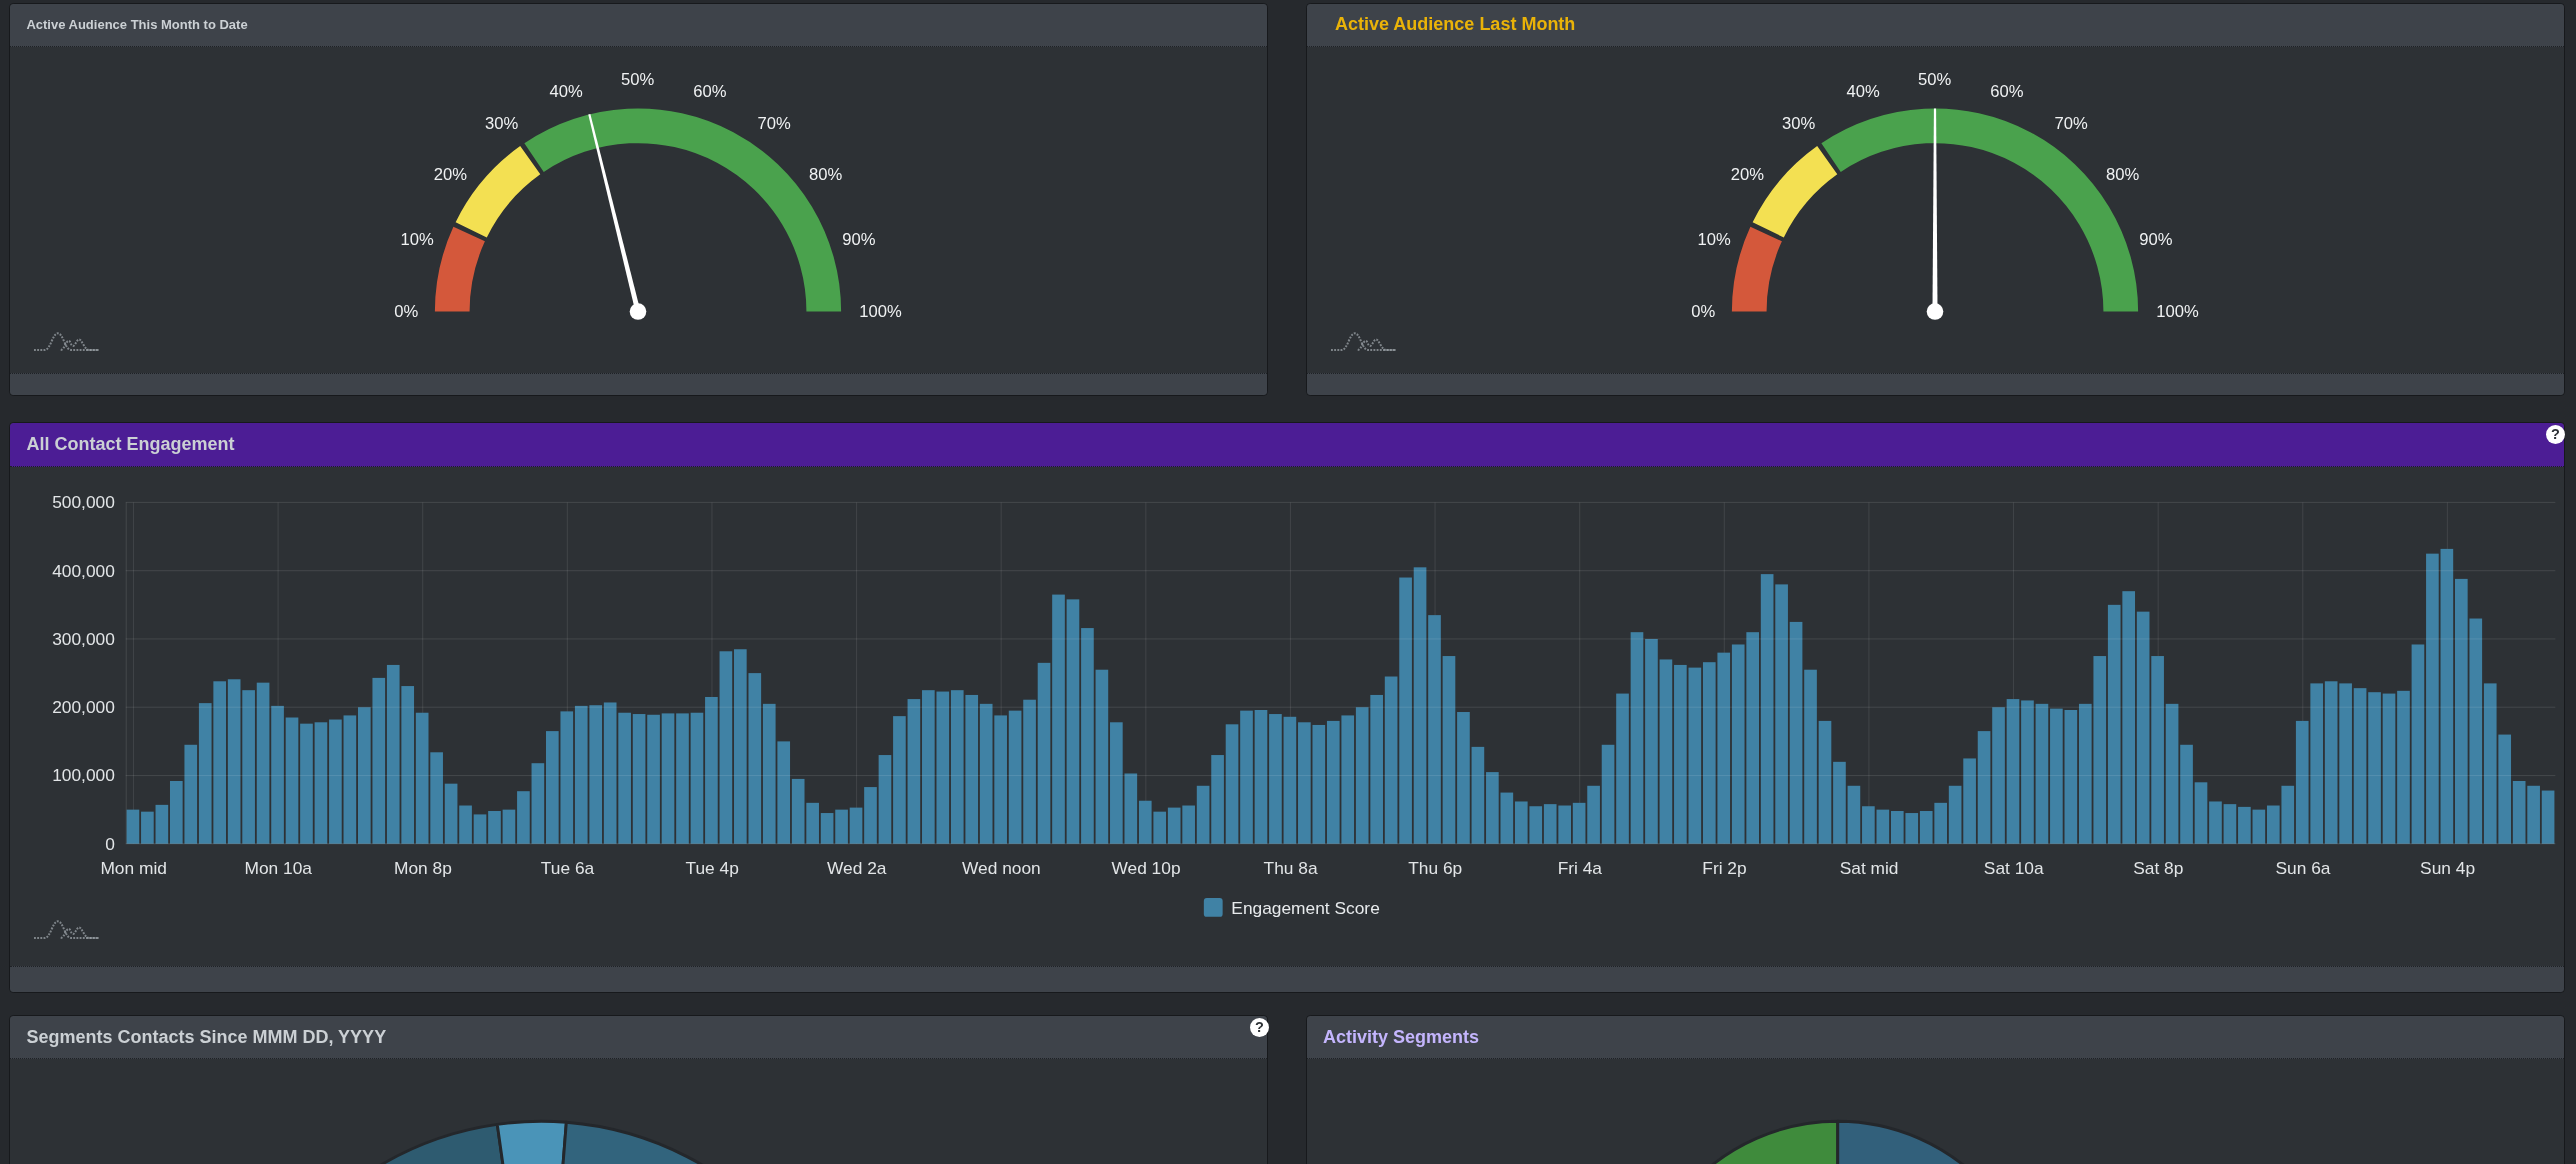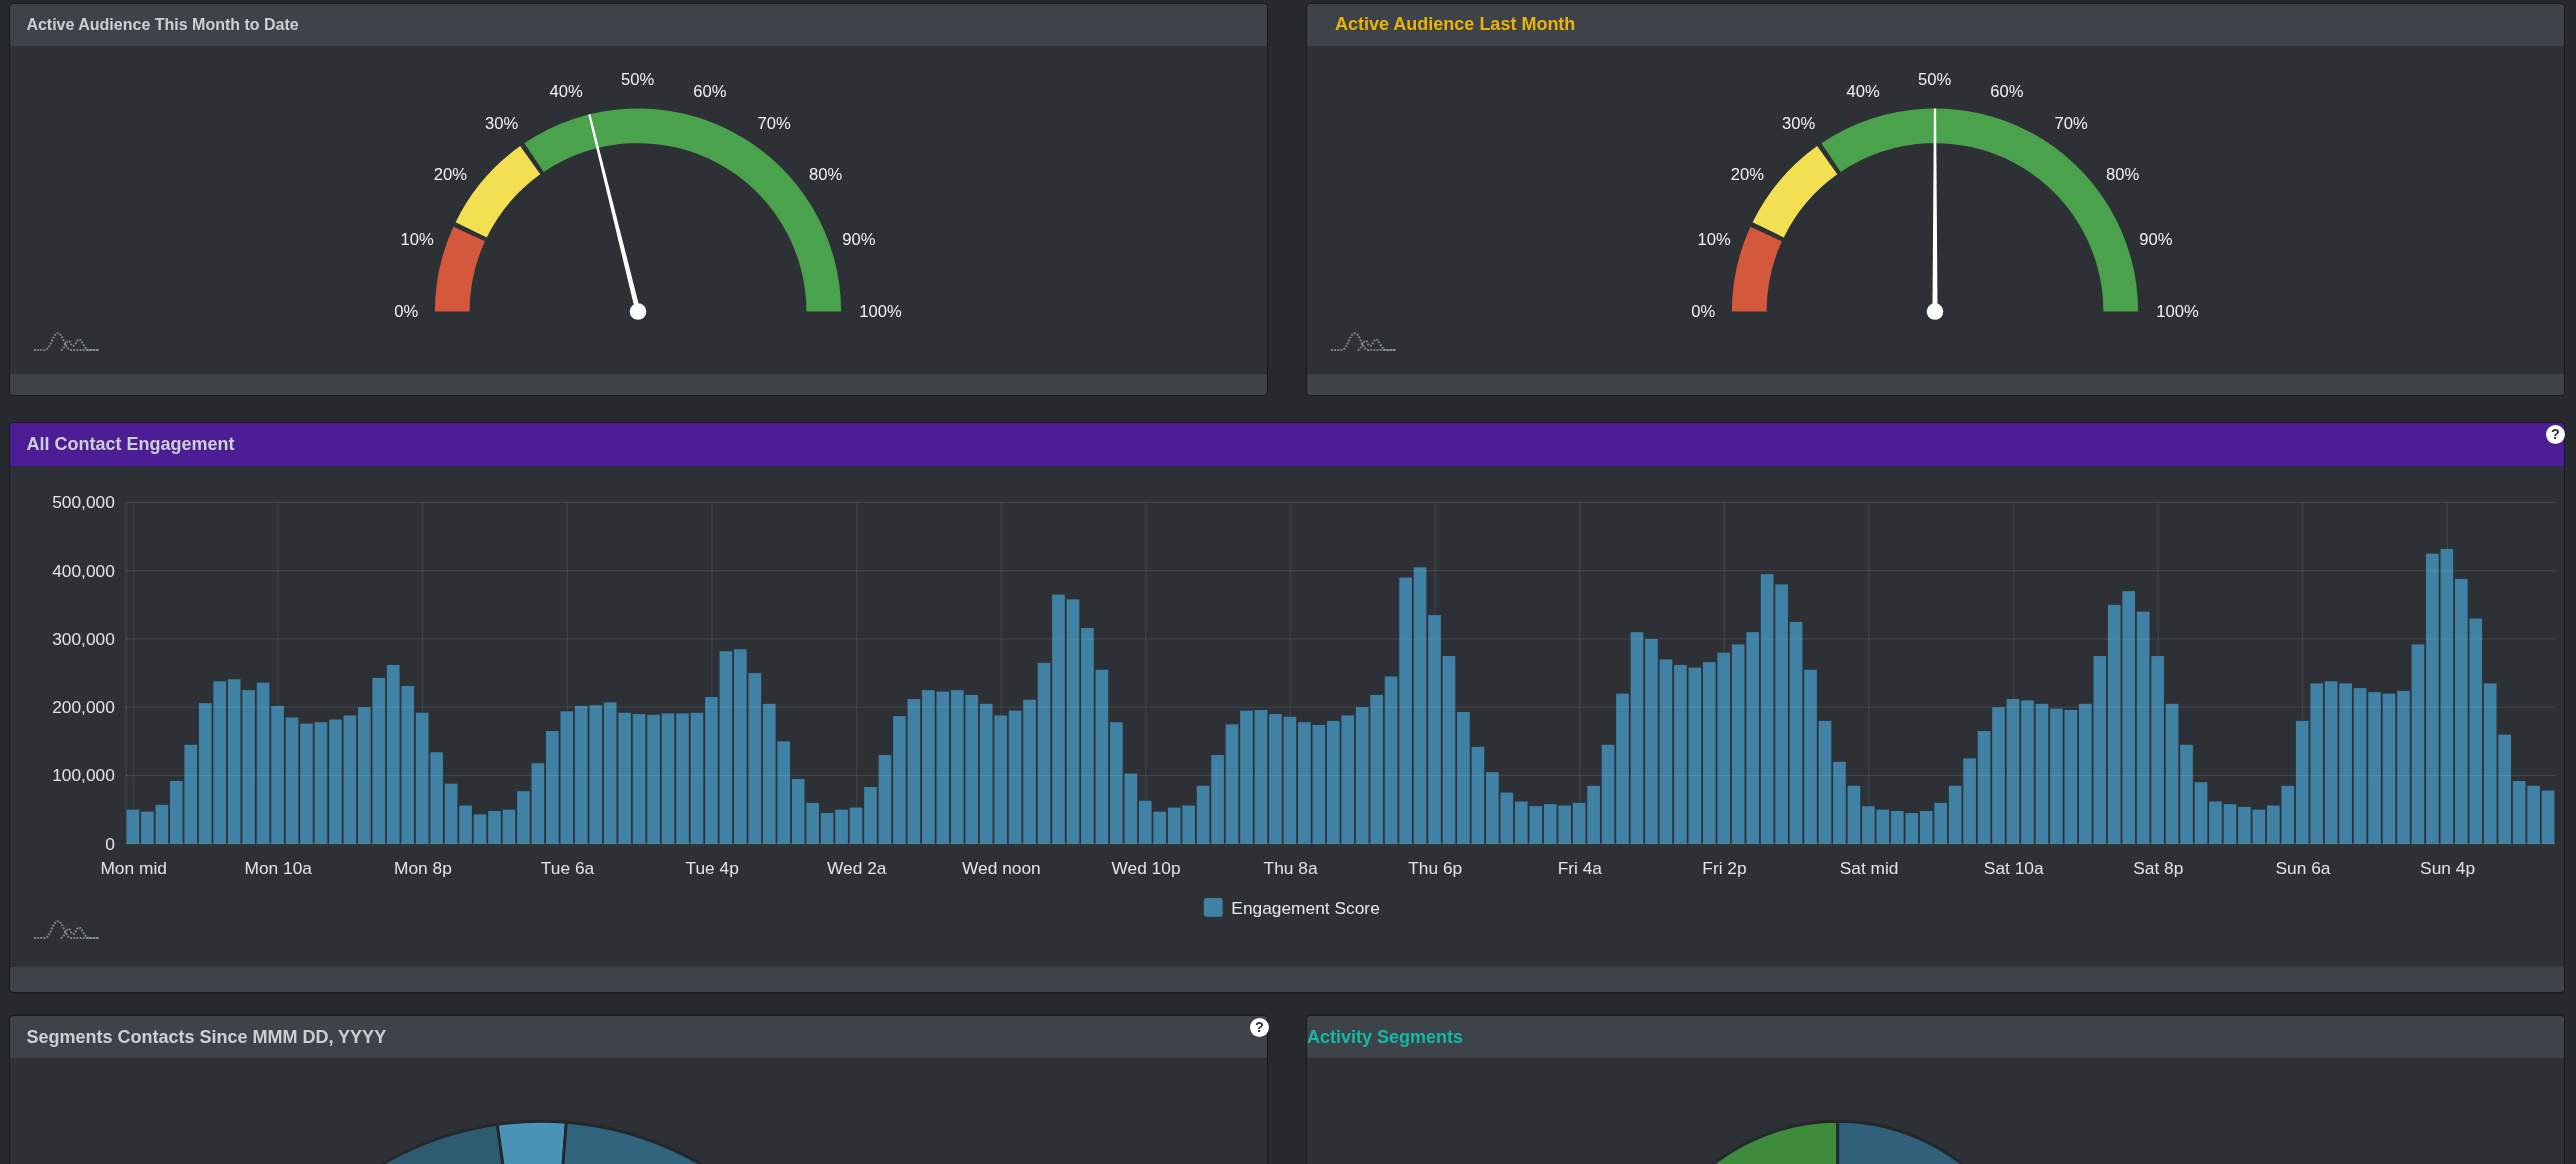--- a/index.html
+++ b/index.html
@@ -1,14 +1,14 @@
 <!DOCTYPE html>
 <html style="font-size:11.6px"><head><meta charset="utf-8"><style>html,body{margin:0;padding:0;}body{width:2576px;height:1164px;background:#26292d;overflow:hidden;position:relative;font-family:"Liberation Sans", sans-serif;}</style></head><body>
 <div style="position:absolute;left:9.4px;top:2.9px;width:1259px;height:393px;background:#2d3135;border:1.4px solid #17191c;border-radius:4.3px;box-sizing:border-box;overflow:hidden">
-    <div style="position:absolute;left:0;right:0;top:0;height:43px;background:#3e434a;border-bottom:1.4px dotted #1e2125;box-sizing:border-box;border-radius:2.9px 2.9px 0 0"><span style="display:inline-block;padding-left:16px;line-height:41px;font-size:16px;font-weight:bold;color:#cbd0d4;white-space:nowrap">Active Audience This Month to Date</span></div>
+    <div style="position:absolute;left:0;right:0;top:0;height:43px;background:#3e434a;border-bottom:1.4px dotted #1e2125;box-sizing:border-box;border-radius:2.9px 2.9px 0 0"><span style="display:inline-block;padding-left:16px;line-height:41px;font-size:13px;font-weight:bold;color:#cbd0d4;white-space:nowrap">Active Audience This Month to Date</span></div>
 <div style="position:absolute;left:0;top:43px;width:1256px;height:326px">
       <svg width="1256" height="326" viewBox="0 0 1737 451" xmlns="http://www.w3.org/2000/svg" style="position:absolute;left:0;top:0">
         <path d="M587.5,366.0 A281,281 0 0 1 613.1,248.8 L656.7,268.8 A233,233 0 0 0 635.5,366.0 Z" fill="#d4583b"></path>
         <path d="M616.2,242.4 A281,281 0 0 1 705.5,137.1 L733.3,176.2 A233,233 0 0 0 659.3,263.5 Z" fill="#f3e052"></path>
         <path d="M711.3,133.1 A281,281 0 0 1 1149.5,366.0 L1101.5,366.0 A233,233 0 0 0 738.1,172.9 Z" fill="#4aa24d"></path>
         <text x="548" y="366" font-family="Liberation Sans, sans-serif" font-size="23" fill="#f0f2f3" text-anchor="middle" dominant-baseline="central">0%</text>
         <text x="563" y="267" font-family="Liberation Sans, sans-serif" font-size="23" fill="#f0f2f3" text-anchor="middle" dominant-baseline="central">10%</text>
         <text x="609" y="177" font-family="Liberation Sans, sans-serif" font-size="23" fill="#f0f2f3" text-anchor="middle" dominant-baseline="central">20%</text>
         <text x="680" y="106" font-family="Liberation Sans, sans-serif" font-size="23" fill="#f0f2f3" text-anchor="middle" dominant-baseline="central">30%</text>
         <text x="769" y="61" font-family="Liberation Sans, sans-serif" font-size="23" fill="#f0f2f3" text-anchor="middle" dominant-baseline="central">40%</text>
@@ -291,20 +291,20 @@
 <div style="position:absolute;left:0;top:43px;width:1256px;height:105px">
       <svg width="1256" height="105" viewBox="0 0 1737 145" xmlns="http://www.w3.org/2000/svg" style="position:absolute;left:0;top:0">
         <path d="M735,525 L302.7,601.2 A439,439 0 0 1 673.9,90.3 Z" fill="#2e5b70" stroke="#24272b" stroke-width="4" stroke-linejoin="round"></path>
         <path d="M735,525 L673.9,90.3 A439,439 0 0 1 769.4,87.4 Z" fill="#4a94b8" stroke="#24272b" stroke-width="4" stroke-linejoin="round"></path>
         <path d="M735,525 L769.4,87.4 A439,439 0 0 1 1167.3,601.2 Z" fill="#32647d" stroke="#24272b" stroke-width="4" stroke-linejoin="round"></path>
       </svg>
     </div>
 </div>
 <div style="position:absolute;left:1250px;top:1018px;width:19px;height:19px;border-radius:50%;background:#ffffff;color:#2d3135;font-weight:bold;font-size:14.5px;text-align:center;line-height:19px;z-index:5">?</div>
 <div style="position:absolute;left:1306px;top:1015px;width:1259px;height:192px;background:#2d3135;border:1.4px solid #17191c;border-radius:4.3px;box-sizing:border-box;overflow:hidden">
-    <div style="position:absolute;left:0;right:0;top:0;height:43px;background:#3e434a;border-bottom:1.4px dotted #1e2125;box-sizing:border-box;border-radius:2.9px 2.9px 0 0"><span style="display:inline-block;line-height:42px;font-size:18px;font-weight:bold;color:#14b8a6;white-space:nowrap">Activity Segments</span></div>
+    <div style="position:absolute;left:0;right:0;top:0;height:43px;background:#3e434a;border-bottom:1.4px dotted #1e2125;box-sizing:border-box;border-radius:2.9px 2.9px 0 0"><span style="display:inline-block;padding-left:16px;line-height:42px;font-size:18px;font-weight:bold;color:#c4b5fd;white-space:nowrap">Activity Segments</span></div>
 <div style="position:absolute;left:0;top:43px;width:1256px;height:105px">
       <svg width="1256" height="105" viewBox="0 0 1737 145" xmlns="http://www.w3.org/2000/svg" style="position:absolute;left:0;top:0">
         <path d="M734,365 L459.2,413.4 A279,279 0 0 1 734.0,86.0 Z" fill="#3f8b3c" stroke="#24272b" stroke-width="4" stroke-linejoin="round"></path>
         <path d="M734,365 L734.0,86.0 A279,279 0 0 1 1008.8,413.4 Z" fill="#32607b" stroke="#24272b" stroke-width="4" stroke-linejoin="round"></path>
       </svg>
     </div>
 </div>
 
 </body></html>

